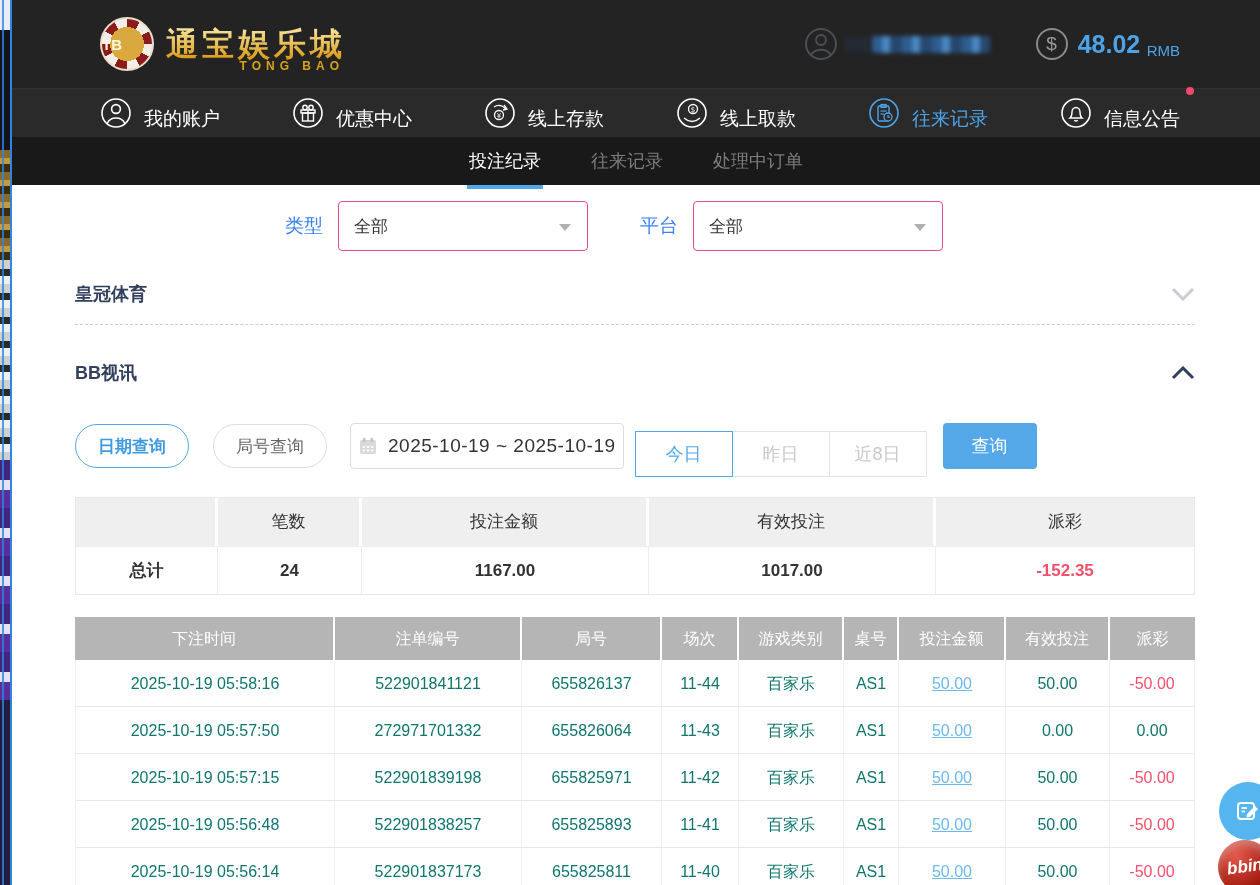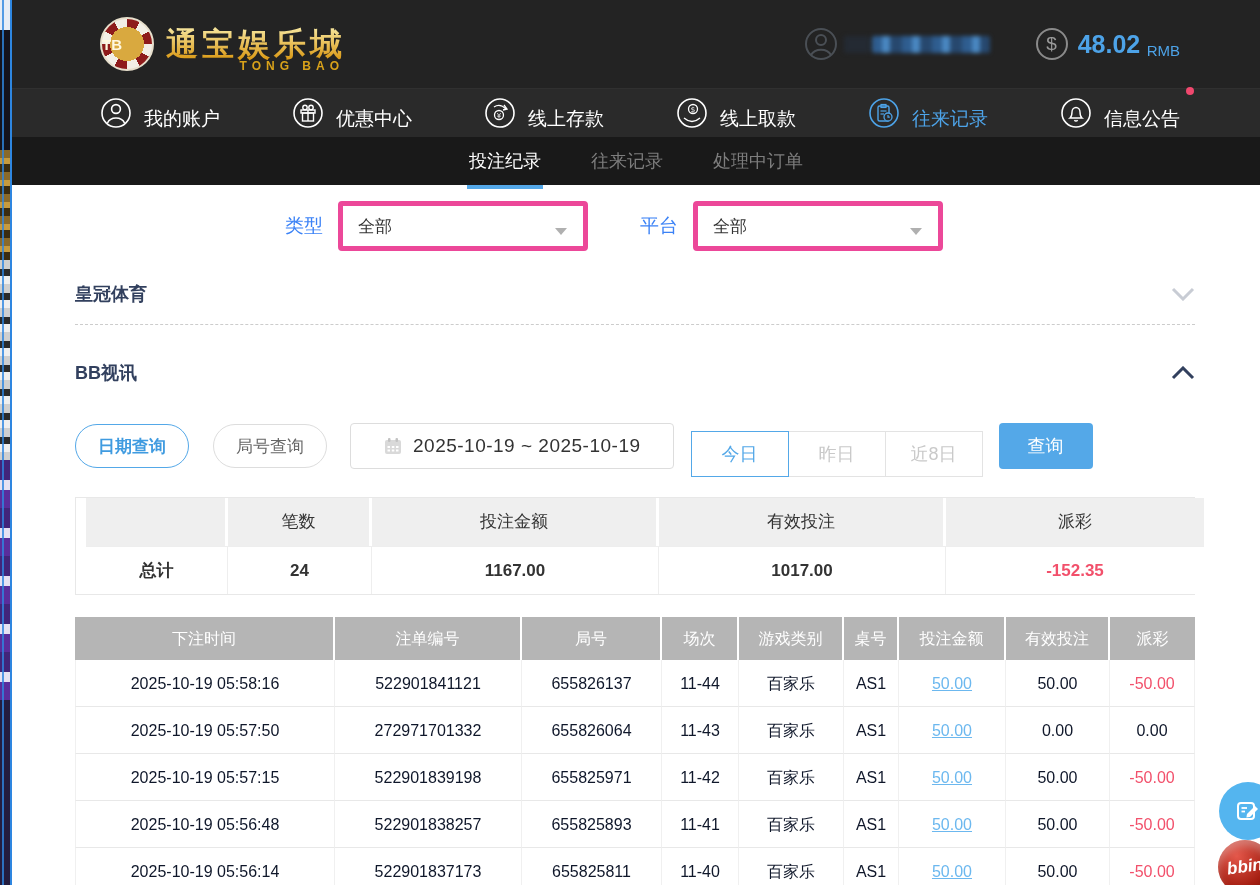--- a/index.html
+++ b/index.html
@@ -68,70 +68,70 @@
     position:relative; padding:0 2px; }
   .tab.active { color:#fff; }
   .tab.active::after { content:""; position:absolute; left:0; right:0; bottom:0; height:4px;
     background:#54a8e8; }
 
   
   .content { padding:16px 65px 0 63px; }
 
   .filter-row { display:flex; align-items:center; height:50px; margin-left:210px; }
   .f-label { font-size:19px; color:#3b82f6; margin-right:15px; }
-  .select { width:250px; height:50px; border:5px solid #ec4899; border-radius:4px; display:flex;
+  .select { width:250px; height:50px; border:1px solid #ec4899; border-radius:4px; display:flex;
     align-items:center; padding:0 15px; font-size:17px; color:#333; position:relative; cursor:pointer;
     background:#fff; }
   .select .arr { position:absolute; right:16px; top:22px; width:0; height:0;
     border-left:6px solid transparent; border-right:6px solid transparent; border-top:7px solid #b0b0b0; }
   .f-gap { width:52px; }
 
   .section-row { height:62px; display:flex; align-items:center; justify-content:space-between;
     margin-top:12px; }
   .section-row.dashed { border-bottom:1px dashed #ccc; }
   .section-title { font-size:18px; font-weight:bold; color:#32405e; }
   .chev { cursor:pointer; }
 
   .query-row { display:flex; align-items:center; margin-top:14px; height:46px; }
   .pill { height:44px; border-radius:22px; border:1px solid #ddd; color:#666; font-size:17px;
     display:flex; align-items:center; justify-content:center; padding:0 22px; background:#fff;
     cursor:pointer; }
   .pill.active { border-color:#54a8e8; color:#3f9be0; font-weight:bold; }
   .pill + .pill { margin-left:24px; }
   .date-box { height:46px; border:1px solid #ddd; border-radius:4px; display:flex; align-items:center;
-    padding:0 32px; margin-left:23px; gap:10px; cursor:pointer; background:#fff; }
+    padding:0 7px; margin-left:23px; gap:10px; cursor:pointer; background:#fff; }
   .date-text { font-size:19px; color:#333; font-weight:500; letter-spacing:.5px; }
-  .seg-group { display:flex; margin-left:17px; height:30px; }
+  .seg-group { display:flex; margin-left:11px; height:30px; }
   .seg { width:98px; height:46px; border:1px solid #e3e3e3; background:#fff; color:#c9c9c9;
     font-size:18px; display:flex; align-items:center; justify-content:center; cursor:pointer;
     margin-left:-1px; }
   .seg:first-child { margin-left:0; }
   .seg.active { border-color:#54a8e8; color:#54a8e8; z-index:2; }
   .btn-primary { width:94px; height:46px; background:#54a8e8; border:none; border-radius:4px;
     color:#fff; font-size:18px; margin-left:16px; cursor:pointer;
     font-family:"Liberation Sans","DejaVu Sans",sans-serif; }
 
   
   .sum-table { margin-top:28px; width:1120px; border:1px solid #e8e8e8; }
-  .sum-head, .sum-row { display:grid; grid-template-columns:142px 144px 287px 287px 258px;margin-left:10px; }
+  .sum-head, .sum-row { display:grid; grid-template-columns:142px 144px 287px 287px 258px; }
   .sum-head > div { background:#efefef; height:48px; line-height:48px; text-align:center;
     color:#333; font-size:17px; border-right:3px solid #fff; }
   .sum-head > div:last-child { border-right:none; }
   .sum-row > div { height:48px; line-height:48px; text-align:center; font-size:17px; color:#333;
     font-weight:bold; border-right:1px solid #eee; border-top:1px solid #eee; background:#fff; }
   .sum-row > div:last-child { border-right:none; }
   .neg { color:#f2506b !important; }
 
   
   .bet-table { margin-top:22px; width:1120px; }
   .thead, .trow { display:grid; grid-template-columns:260px 187px 140px 77px 105px 55px 107px 104px 85px; }
   .thead > div { background:#b5b5b5; color:#fff; height:43px; line-height:43px; text-align:center;
     font-size:16px; border-right:2px solid #fff; }
   .thead > div:last-child { border-right:none; }
-  .trow > div { height:47px; line-height:47px; text-align:center; font-size:16px; color:#0f172a;
+  .trow > div { height:47px; line-height:47px; text-align:center; font-size:16px; color:#0f766e;
     border-right:1px solid #f0f0f0; border-bottom:1px solid #e8e8e8; background:#fff;
     white-space:nowrap; overflow:hidden; }
   .trow > div:first-child { border-left:1px solid #f0f0f0; }
   .cell-link { color:#6cb8ef !important; text-decoration:underline; cursor:pointer; }
   .cell-neg { color:#f2506b !important; }
 
   
   .fab-edit { position:absolute; left:1219px; top:782px; width:58px; height:58px; border-radius:50%;
     background:#54b5ef; z-index:60; display:flex; align-items:center; justify-content:center;
     cursor:pointer; }

